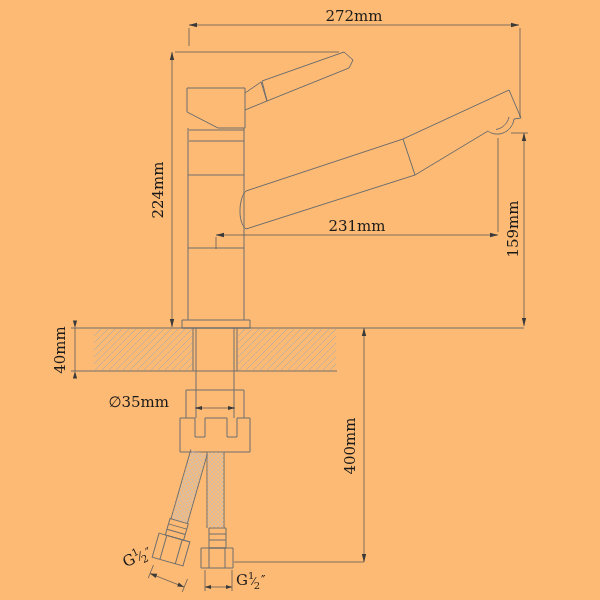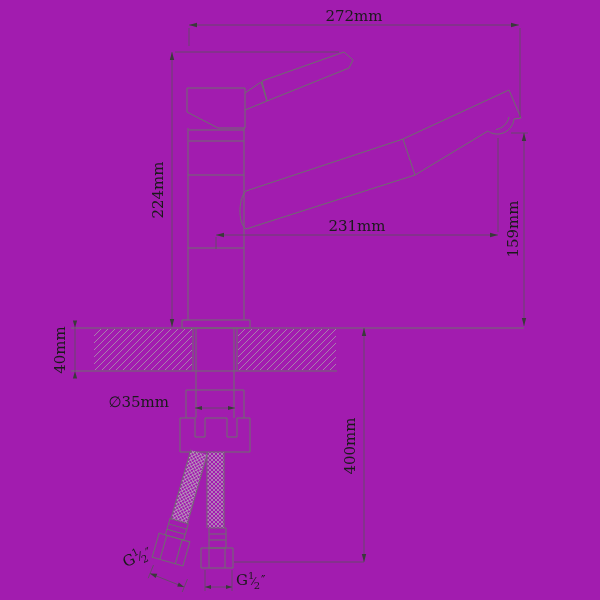--- a/index.html
+++ b/index.html
@@ -1,16 +1,16 @@
 <!DOCTYPE html>
 <html><head>
 <meta charset="utf-8">
 <style>
   html,body{margin:0;padding:0;background:#ffffff;}
-  .canvas{width:600px;height:600px;background:#a21caf;position:relative;font-family:"Liberation Sans",sans-serif;text-align:right;}
+  .canvas{width:600px;height:600px;background:#fdba74;position:relative;font-family:"Liberation Sans",sans-serif;text-align:right;}
   svg{display:block;}
   .dim-text{font-family:"DejaVu Serif",serif;font-size:15px;fill:#1a1a1a;}
 </style>
 </head>
 <body>
 
 <div class="canvas">
 <svg width="600" height="600" viewBox="0 0 600 600">
 
   <g stroke="#6e6e6e" stroke-width="1" fill="none">

